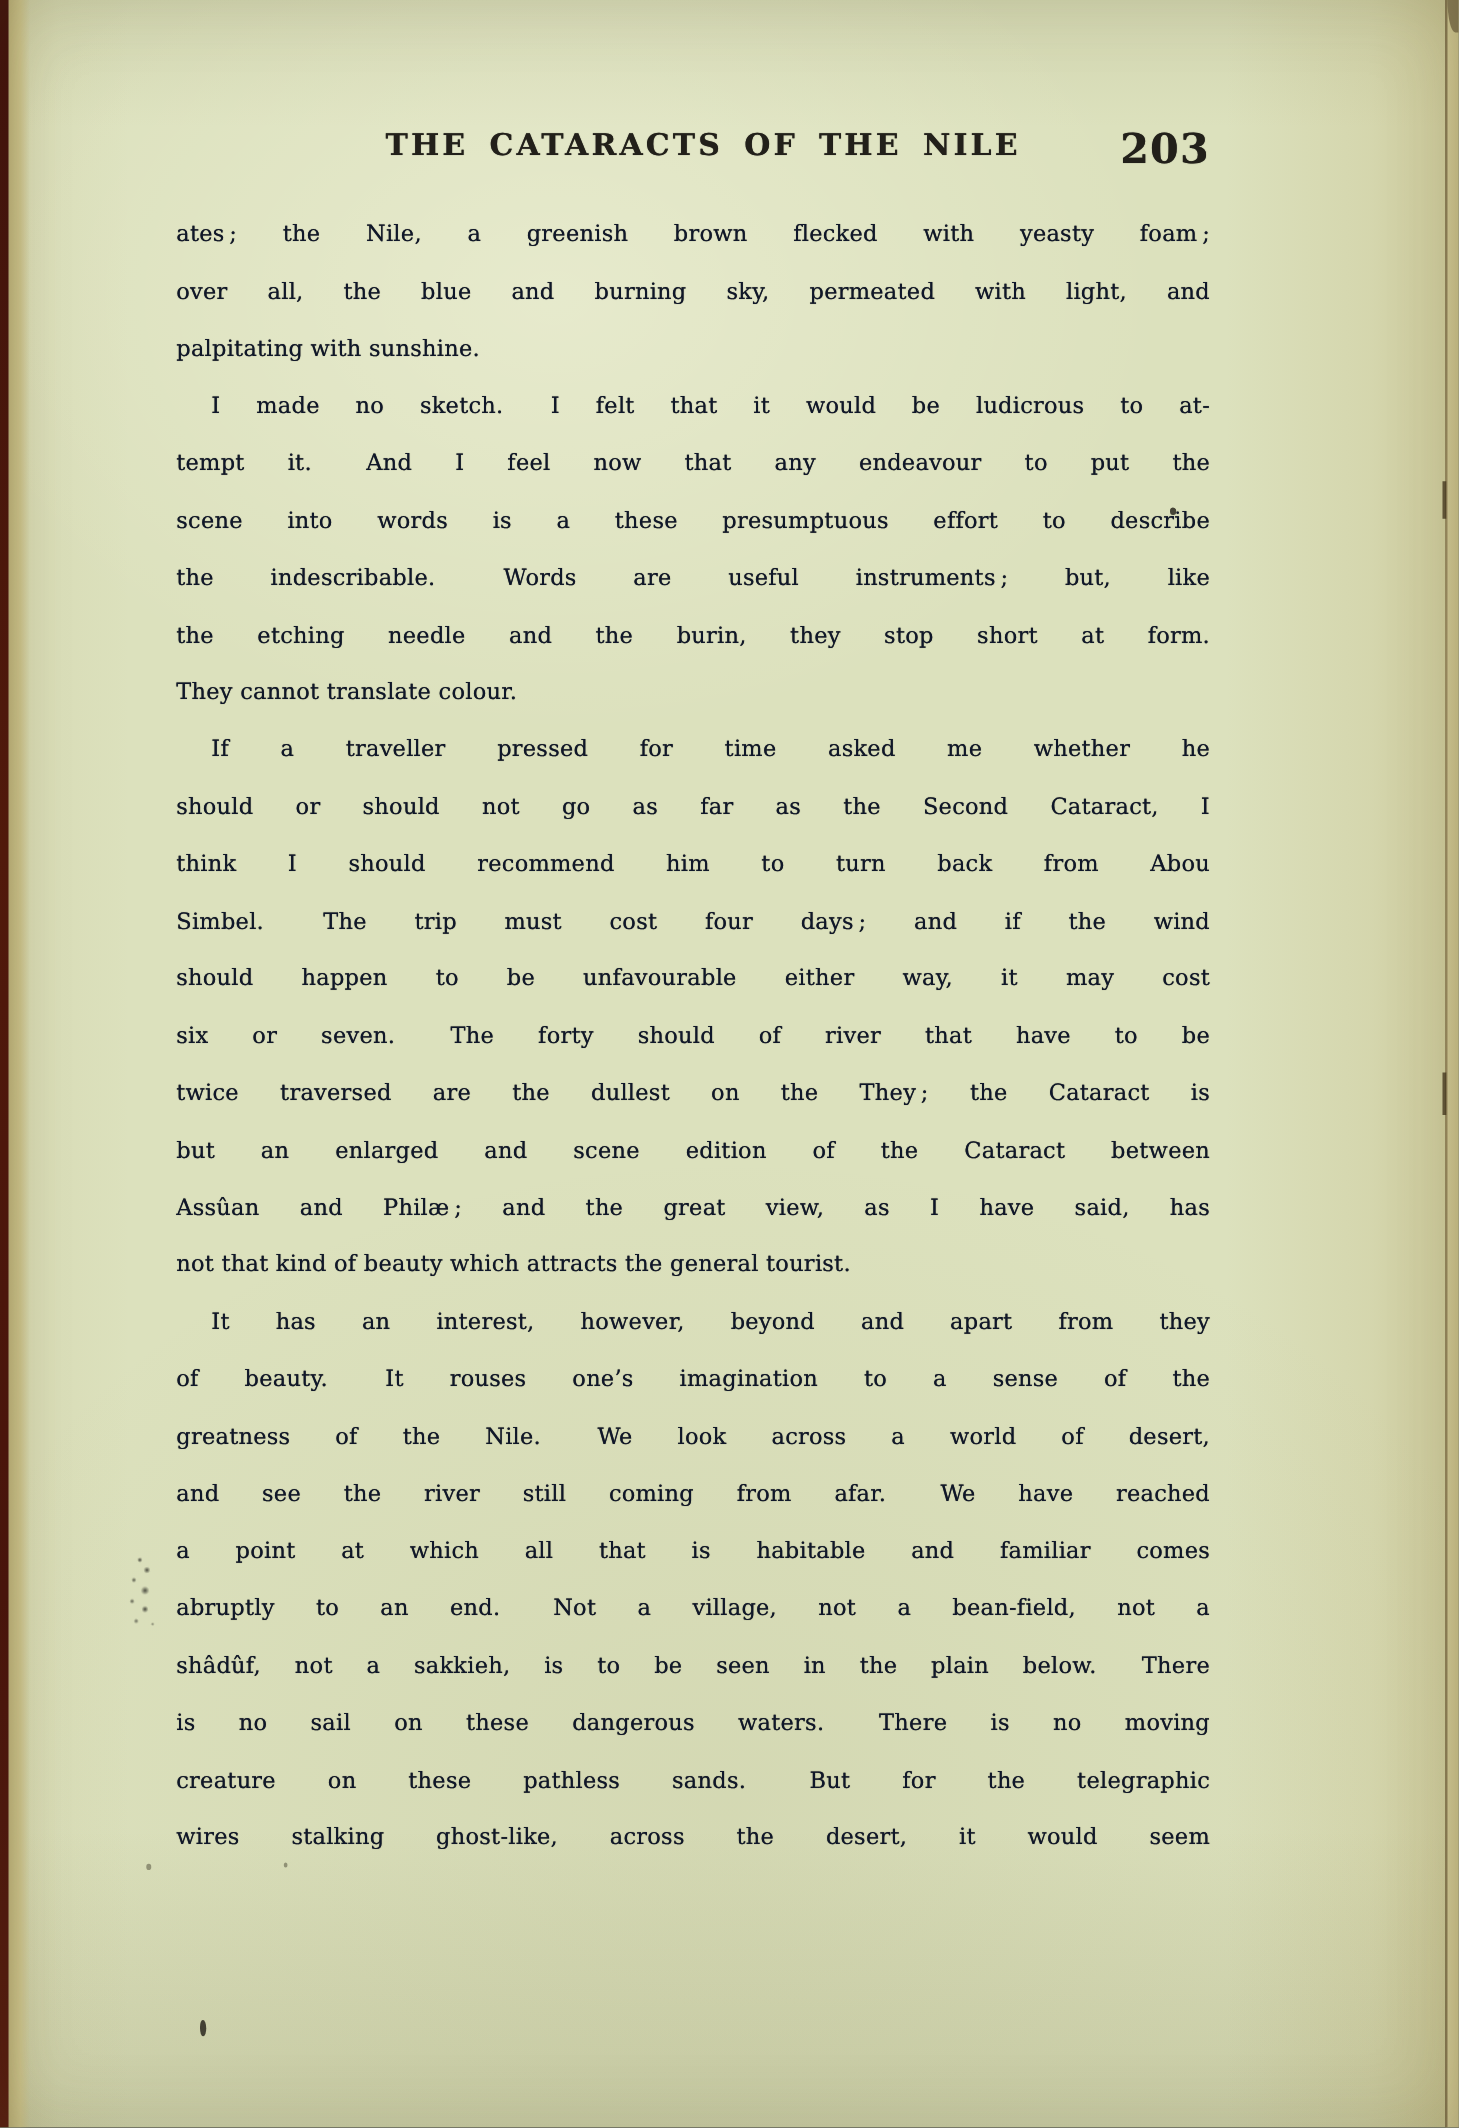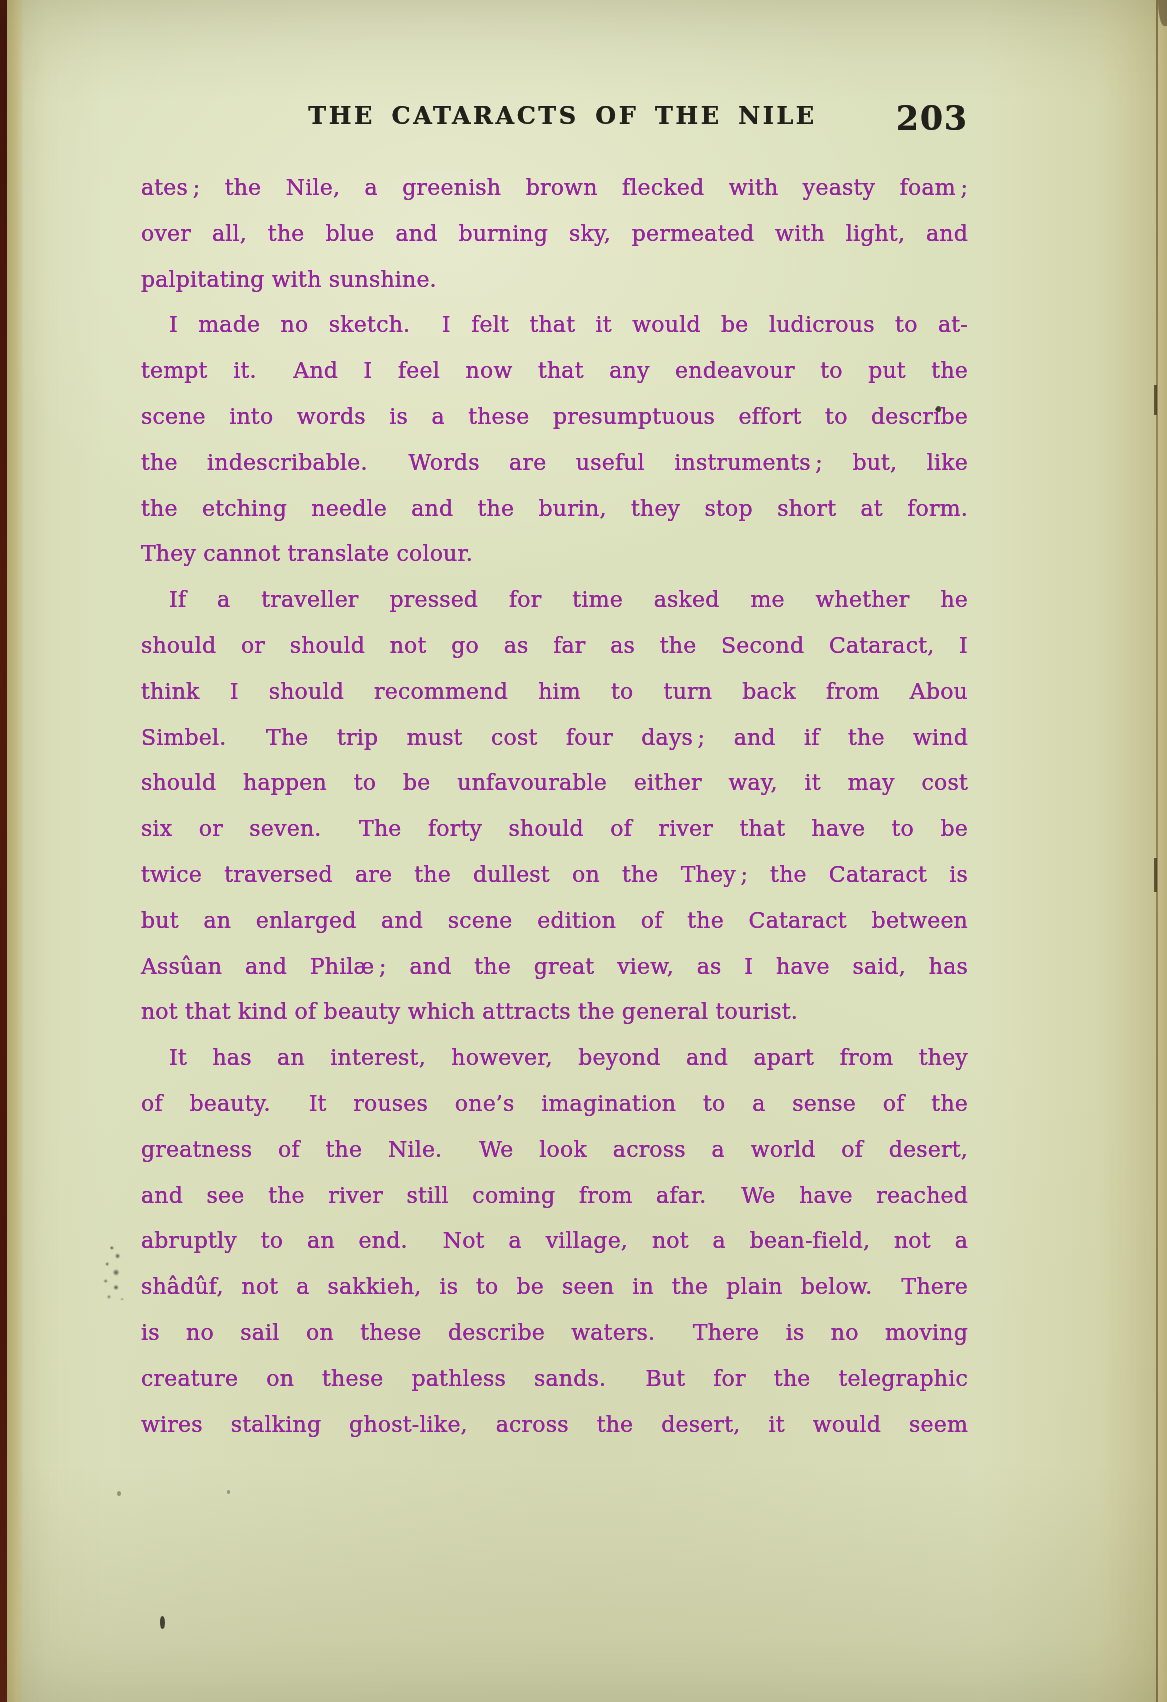--- a/index.html
+++ b/index.html
@@ -71,22 +71,22 @@
     right: 0; top: -2px;
     font-size: 33px;
     font-weight: bold;
     letter-spacing: 1px;
     text-shadow: 0 0 0.6px rgba(34,32,26,0.85);
   }
   
   .text-block {
     position: absolute;
     left: 141px; top: 165px; width: 827px;
-    color: #a21caf;
-    font-size: 22px;
+    color: #0f172a;
+    font-size: 18px;
     line-height: 45.8px;
     letter-spacing: 0.2px;
     text-shadow: 0 0 0.55px rgba(33,31,24,0.9);
   }
   .para { margin: 0; }
   .line {
     text-align: justify;
     text-align-last: justify;
     white-space: normal;
   }
@@ -155,23 +155,24 @@
         <div class="line">twice traversed are the dullest on the They ; the Cataract is</div>
         <div class="line">but an enlarged and scene edition of the Cataract between</div>
         <div class="line">Assûan and Philæ ; and the great view, as I have said, has</div>
         <div class="line no-just">not that kind of beauty which attracts the general tourist.</div>
       </div>
       <div class="para indented">
         <div class="line">It has an interest, however, beyond and apart from they</div>
         <div class="line">of beauty.  It rouses one’s imagination to a sense of the</div>
         <div class="line">greatness of the Nile.  We look across a world of desert,</div>
         <div class="line">and see the river still coming from afar.  We have reached</div>
+        <div class="line">a point at which all that is habitable and familiar comes</div>
         <div class="line">abruptly to an end.  Not a village, not a bean-field, not a</div>
         <div class="line">shâdûf, not a sakkieh, is to be seen in the plain below.  There</div>
-        <div class="line">is no sail on these describe waters.  There is no moving</div>
+        <div class="line">is no sail on these dangerous waters.  There is no moving</div>
         <div class="line">creature on these pathless sands.  But for the telegraphic</div>
         <div class="line">wires stalking ghost-like, across the desert, it would seem</div>
       </div>
     </div>
 
   <div id="marks">
       <div class="mark smudge" style="left: 97px; top: 1243px; width: 32px; height: 62px;"></div>
       <div class="mark speck" style="left: 936px; top: 406px; width: 5px; height: 6px;"></div>
       <div class="mark speck" style="left: 160px; top: 1616px; width: 5px; height: 13px;"></div>
       <div class="mark speck-faint" style="left: 117px; top: 1491px; width: 4px; height: 5px;"></div>

